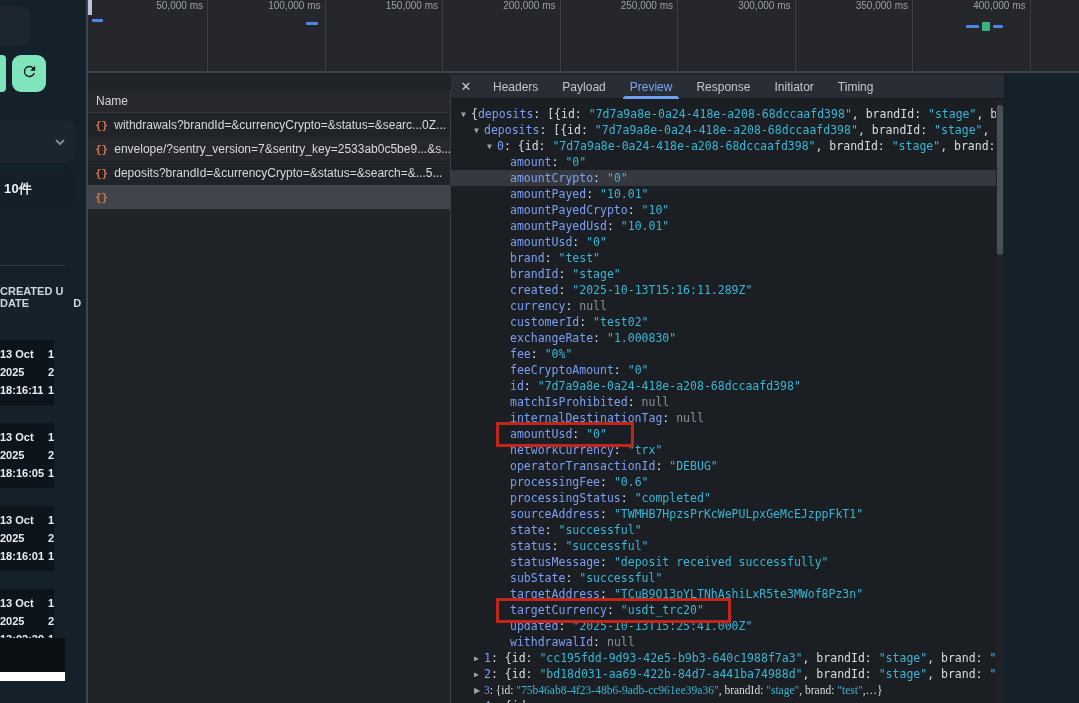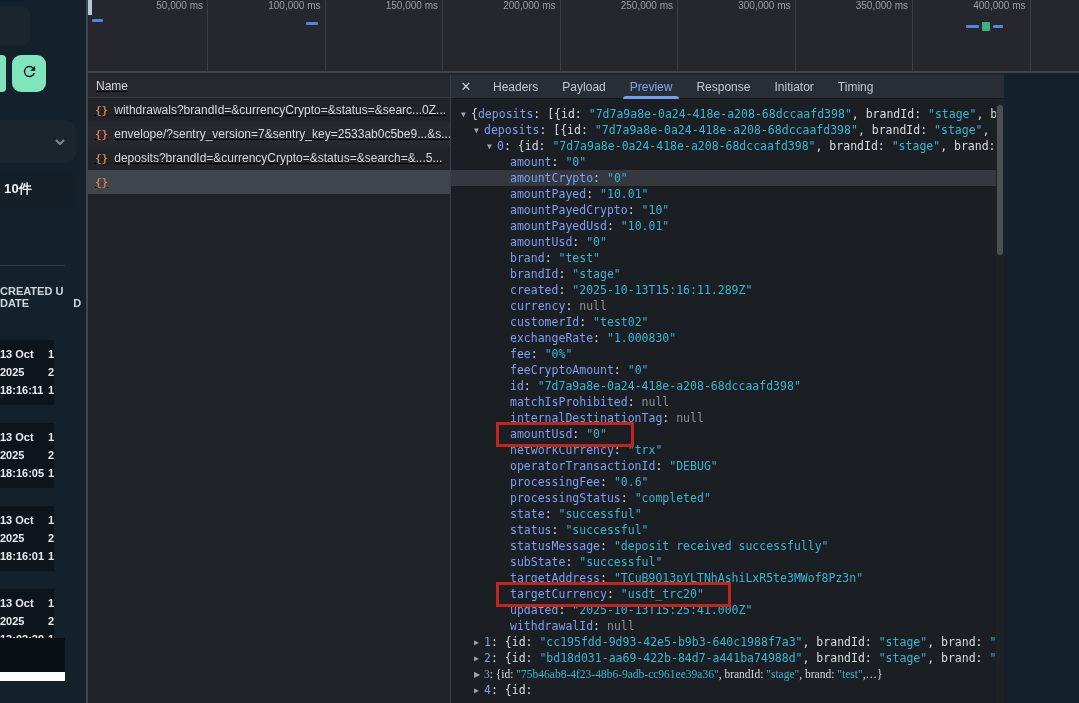--- a/index.html
+++ b/index.html
@@ -35,21 +35,21 @@
   #devtools { position:absolute; left:86px; top:0; width:918px; height:703px; background:#202327; border-left:2px solid #3e4656; }
 
   
   #timeline { position:absolute; left:0; top:0; width:993px; height:73px; background:#25272c; border-bottom:2px solid #3f434a; overflow:hidden; }
   .grid-line { position:absolute; top:0; bottom:0; width:1px; background:#3a3d43; }
   .tl-label { position:absolute; top:0; font-size:10px; color:#9aa0a6; white-space:nowrap; }
   .tl-mark { position:absolute; border-radius:1px; }
   .tl-nub { position:absolute; left:0; top:0; width:4px; height:15px; background:#b9c6d8; }
 
   
-  #netpanel { position:absolute; left:0; top:75px; width:363px; bottom:0; background:#202327; border-right:1px solid #3a3e45;text-decoration:underline; }
+  #netpanel { position:absolute; left:0; top:90px; width:363px; bottom:0; background:#202327; border-right:1px solid #3a3e45; }
   #net-header { height:23px; display:flex; align-items:center; padding-left:8px; font-size:12px; color:#d3d6da;
     background:#26282d; border-bottom:1px solid #35383e; }
   .net-row { height:24px; display:flex; align-items:center; padding-left:7px; gap:6px; font-size:12px;
     color:#d6d9dd; white-space:nowrap; overflow:hidden; cursor:pointer; }
   .net-row:nth-child(even) { background:#26282d; }
   .net-row:nth-child(odd) { background:#202327; }
   .net-row.sel { background:#40454c; }
   .net-icon { color:#cf7950; font-size:11px; font-weight:bold; font-family:"DejaVu Sans Mono", monospace; flex:0 0 auto; }
 
   
@@ -250,20 +250,21 @@
           <div class="j-row" style="padding-left: 59px;"><span><span class="jk">fee</span><span class="jp">: </span><span class="js">"0%"</span></span></div>
           <div class="j-row" style="padding-left: 59px;"><span><span class="jk">feeCryptoAmount</span><span class="jp">: </span><span class="js">"0"</span></span></div>
           <div class="j-row" style="padding-left: 59px;"><span><span class="jk">id</span><span class="jp">: </span><span class="js">"7d7a9a8e-0a24-418e-a208-68dccaafd398"</span></span></div>
           <div class="j-row" style="padding-left: 59px;"><span><span class="jk">matchIsProhibited</span><span class="jp">: </span><span class="jn">null</span></span></div>
           <div class="j-row" style="padding-left: 59px;"><span><span class="jk">internalDestinationTag</span><span class="jp">: </span><span class="jn">null</span></span></div>
           <div class="j-row" style="padding-left: 59px;"><span class="redwrap"><span class="jk">amountUsd</span><span class="jp">: </span><span class="js">"0"</span></span></div>
           <div class="j-row" style="padding-left: 59px;"><span><span class="jk">networkCurrency</span><span class="jp">: </span><span class="js">"trx"</span></span></div>
           <div class="j-row" style="padding-left: 59px;"><span><span class="jk">operatorTransactionId</span><span class="jp">: </span><span class="js">"DEBUG"</span></span></div>
           <div class="j-row" style="padding-left: 59px;"><span><span class="jk">processingFee</span><span class="jp">: </span><span class="js">"0.6"</span></span></div>
           <div class="j-row" style="padding-left: 59px;"><span><span class="jk">processingStatus</span><span class="jp">: </span><span class="js">"completed"</span></span></div>
+          <div class="j-row" style="padding-left: 59px;"><span><span class="jk">sourceAddress</span><span class="jp">: </span><span class="js">"TWMHB7HpzsPrKcWePULpxGeMcEJzppFkT1"</span></span></div>
           <div class="j-row" style="padding-left: 59px;"><span><span class="jk">state</span><span class="jp">: </span><span class="js">"successful"</span></span></div>
           <div class="j-row" style="padding-left: 59px;"><span><span class="jk">status</span><span class="jp">: </span><span class="js">"successful"</span></span></div>
           <div class="j-row" style="padding-left: 59px;"><span><span class="jk">statusMessage</span><span class="jp">: </span><span class="js">"deposit received successfully"</span></span></div>
           <div class="j-row" style="padding-left: 59px;"><span><span class="jk">subState</span><span class="jp">: </span><span class="js">"successful"</span></span></div>
           <div class="j-row" style="padding-left: 59px;"><span><span class="jk">targetAddress</span><span class="jp">: </span><span class="js">"TCuB9O13pYLTNhAshiLxR5te3MWof8Pz3n"</span></span></div>
           <div class="j-row" style="padding-left: 59px;"><span class="redwrap"><span class="jk">targetCurrency</span><span class="jp">: </span><span class="js">"usdt_trc20"</span></span></div>
           <div class="j-row" style="padding-left: 59px;"><span><span class="jk">updated</span><span class="jp">: </span><span class="js">"2025-10-13T15:25:41.000Z"</span></span></div>
           <div class="j-row" style="padding-left: 59px;"><span><span class="jk">withdrawalId</span><span class="jp">: </span><span class="jn">null</span></span></div>
           <div class="j-row" style="padding-left: 23px;"><span class="j-arrow">▶</span><span><span class="jk">1</span><span class="jp">: {id: </span><span class="js">"cc195fdd-9d93-42e5-b9b3-640c1988f7a3"</span><span class="jp">, brandId: </span><span class="js">"stage"</span><span class="jp">, brand: </span><span class="js">"test"</span><span class="jp">,…}</span></span></div>
           <div class="j-row" style="padding-left: 23px;"><span class="j-arrow">▶</span><span><span class="jk">2</span><span class="jp">: {id: </span><span class="js">"bd18d031-aa69-422b-84d7-a441ba74988d"</span><span class="jp">, brandId: </span><span class="js">"stage"</span><span class="jp">, brand: </span><span class="js">"test"</span><span class="jp">,…}</span></span></div>

